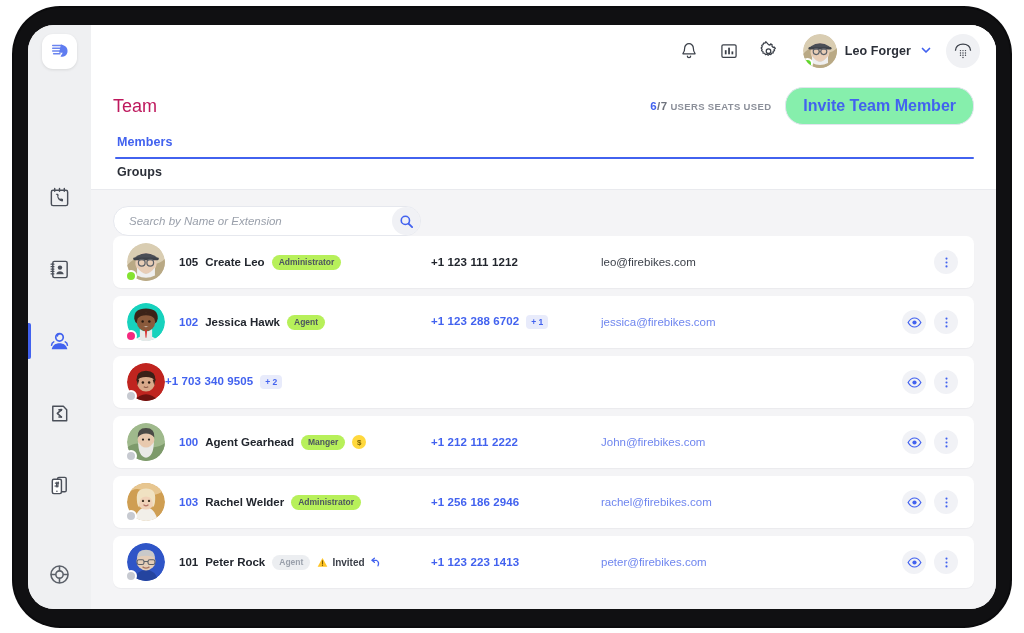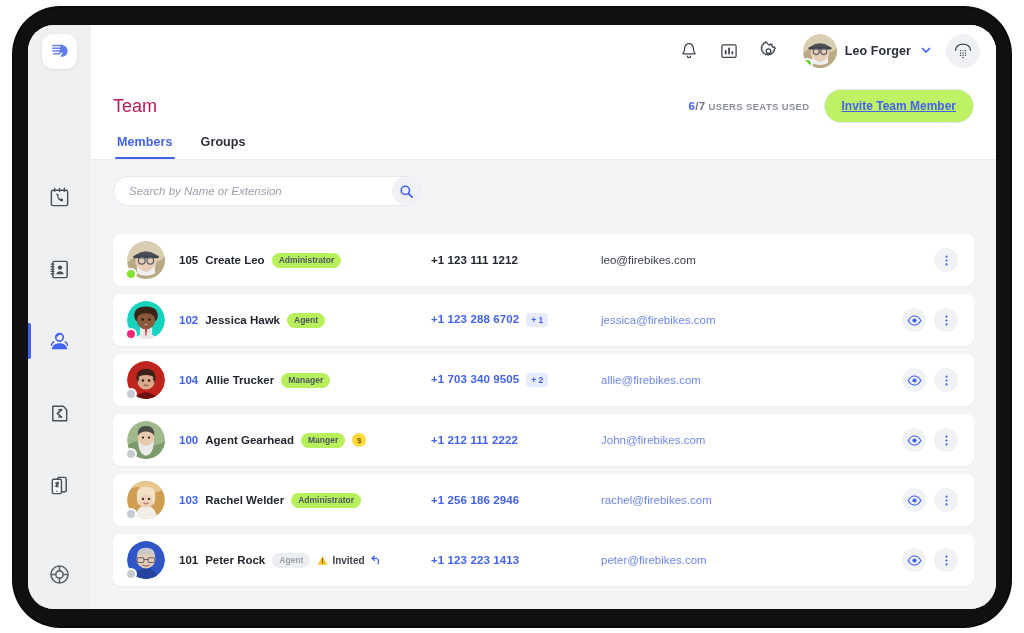--- a/index.html
+++ b/index.html
@@ -83,38 +83,38 @@
 
   
   .page-head { background:#fff; padding: 0 22px; }
   .head-row { display:flex; align-items:center; height: 52px; padding-top: 6px;}
   .page-title { font-size: 18px; color:#be185d; font-weight: 400; }
   .head-right { margin-left:auto; display:flex; align-items:center; gap: 14px; }
   .seats { font-size: 9.5px; color:#8b8f99; letter-spacing:.35px; font-weight:700; text-transform:uppercase; }
   .seats .used { color:#4262ef; font-size: 11.5px; font-weight:800; }
   .seats .total { color:#6f737d; font-size: 11.5px; font-weight:700; }
   .pill-btn {
-    border: 1.3px solid #e2e5ee; background:#bef264; color:#4262ef;
-    font-size: 12px; font-weight: 700; border-radius: 18px;
-    padding: 9px 17px; cursor: pointer; font-family:inherit; white-space:nowrap;text-decoration:underline;
-  }
-  .tabs { display:flex; gap: 24px; padding-left: 2px; }
+    border: 1.3px solid #e2e5ee; background:#86efac; color:#4262ef;
+    font-size: 16px; font-weight: 700; border-radius: 18px;
+    padding: 9px 17px; cursor: pointer; font-family:inherit; white-space:nowrap;
+  }
+  .tabs { display:flex; padding-left: 2px; flex-direction: column; }
   .tab {
     font-size: 12.5px; font-weight: 700; color:#2b2f38; padding: 6px 2px 10px;
     cursor:pointer; position: relative; letter-spacing:.1px;
   }
   .tab.active { color:#4262ef; }
   .tab.active::after {
     content:""; position:absolute; left:0; right:0; bottom:0; height:2.5px; background:#4262ef; border-radius:2px;
   }
   .head-sep { height:1px; background:#e9eaee; }
 
   
   .content { flex:1; padding: 16px 22px 0 22px; overflow: hidden; }
-  .search-wrap { position: relative; width: 308px; margin-bottom: 28px; }
+  .search-wrap { position: relative; width: 308px; margin-bottom: 0; }
   .search-input {
     width: 100%; height: 30px; border-radius: 16px; border: 1px solid #e6e8ee;
     background:#fff; padding: 0 40px 0 15px; font-size: 11.5px; font-style: italic;
     color:#3b3f48; font-family:inherit; outline:none;
   }
   .search-input::placeholder { color:#9aa0ab; font-style: italic; }
   .search-btn {
     position:absolute; right: 1px; top: 1px; width: 28px; height: 28px; border-radius: 50%;
     background:#f0f1f5; display:flex; align-items:center; justify-content:center; cursor:pointer; border:none;
   }
@@ -431,30 +431,24 @@
                   <path d="M8.5 16 Q8 7 17 7 Q26 7 25.5 16 Q23 12.5 17 12.5 Q11 12.5 8.5 16Z" fill="#3a2018"></path>
                   <path d="M8.5 14 L9.5 20 L11 15Z" fill="#3a2018"></path>
                   <path d="M25.5 14 L24.5 20 L23 15Z" fill="#3a2018"></path>
                   <circle cx="14.2" cy="17.5" r="1.1" fill="#2a1b12"></circle>
                     <circle cx="19.8" cy="17.5" r="1.1" fill="#2a1b12"></circle>
                   <path d="M15 21.3 Q17 22.6 19 21.3" fill="none" stroke="#8d5a47" stroke-width="1"></path>
                 </svg>
               </div>
               <div class="av-dot" style="background:#c7cad1"></div>
             </div>
-            <div class="ident">
-              <span class="ext">104</span>
-              <span class="pname">Allie Trucker</span>
-              <span class="badge green">Manager</span>
-            </div>
             <div class="phone-cell">
               <span class="phone">+1 703 340 9505</span>
               <span class="plus">+ 2</span>
             </div>
-            <div class="email">allie@firebikes.com</div>
             <div class="actions">
               <button class="icon-btn">
                 <svg width="15" height="15" viewBox="0 0 20 20">
                   <path d="M1.5 10 C4 5.5 7 4 10 4 s6 1.5 8.5 6 C16 14.5 13 16 10 16 s-6-1.5-8.5-6Z" fill="none" stroke="#4262ef" stroke-width="1.6"></path>
                   <circle cx="10" cy="10" r="2.8" fill="#4262ef"></circle>
                 </svg>
               </button>
               <button class="icon-btn">
                 <svg width="13" height="13" viewBox="0 0 14 14">
                   <circle cx="7" cy="2.8" r="1.15" fill="#4262ef"></circle>

